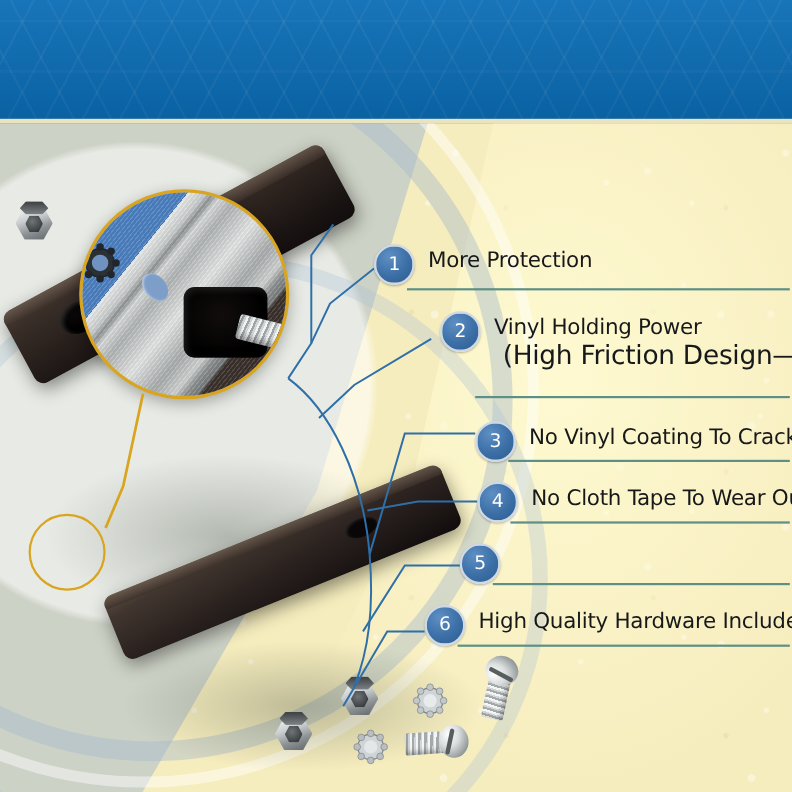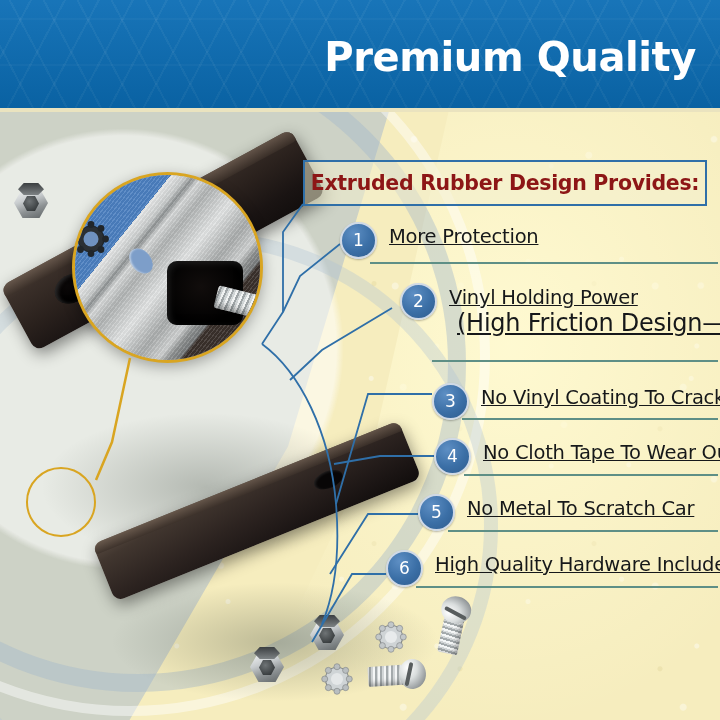--- a/index.html
+++ b/index.html
@@ -107,21 +107,21 @@
   .item{position:absolute;display:flex;align-items:flex-start;}
   .badge{width:33px;height:33px;border-radius:50%;flex:0 0 auto;
     background:radial-gradient(circle at 35% 28%, #5e8fc4 0%, #3b6fa6 55%, #2e5c8e 100%);
     border:2.5px solid #cfd9e6;
     box-shadow:0 1px 2px rgba(0,0,0,.28);
     display:flex;align-items:center;justify-content:center;
     color:#fff;font-family:"DejaVu Sans","Liberation Sans",sans-serif;
     font-size:17px;font-weight:400;line-height:1;}
   .itxt{margin-left:12px;font-family:"DejaVu Sans","Liberation Sans",sans-serif;
     color:#16181a;font-size:19.5px;font-weight:400;line-height:1.16;
-    letter-spacing:-.25px;white-space:nowrap;padding-top:4px;text-decoration:underline;}
+    letter-spacing:-.25px;white-space:nowrap;padding-top:4px;}
   .itxt .sub{display:block;font-size:24px;}
   .itxt .sub.i1{margin-left:8px;}
   .itxt .sub.i2{margin-left:18px;}
   .ul{position:absolute;height:2px;background:#5e8f86;}
 
   
   .art{position:absolute;left:0;top:112px;width:720px;height:608px;}
 
   .guard{position:absolute;}
   .guard .face{position:absolute;inset:0;border-radius:9px;}
@@ -210,21 +210,20 @@
 <body>
 
 <div id="stage">
 
   <div class="hdr">
     <div class="weave"></div>
     <div class="sheen"></div>
   </div>
 
 
-  <div class="hdr-title">Premium Quality</div>
   <div class="hdr-rule"></div>
 
   <div class="body-area">
     <div class="cream"></div>
     <div class="cream-spk"></div>
     <div class="cream-glow"></div>
     <div class="arc arc1"></div>
     <div class="arc arc2"></div>
     <div class="arc arc3"></div>
     <div class="arc arc4"></div>
@@ -355,23 +354,20 @@
       <path d="M336 392 L368 282 L432 282"></path>
 
       <path d="M334 352 L380 344 L434 344"></path>
 
       <path d="M330 462 L368 402 L418 402"></path>
 
       <path d="M312 530 L352 462 L386 462"></path>
     </g>
   </svg>
 
-  <div class="title-box">
-    <span class="tt">Extruded Rubber Design Provides:</span>
-  </div>
 
   <div class="item" style="left:340px;top:222px;">
     <span class="badge">1</span>
     <span class="itxt">More Protection</span>
   </div>
   <div class="ul" style="left:370px;top:262px;width:348px;"></div>
 
   <div class="item" style="left:400px;top:283px;">
     <span class="badge">2</span>
     <span class="itxt">
@@ -388,21 +384,20 @@
   <div class="ul" style="left:462px;top:418px;width:256px;"></div>
 
   <div class="item" style="left:434px;top:438px;">
     <span class="badge">4</span>
     <span class="itxt">No Cloth Tape To Wear Out</span>
   </div>
   <div class="ul" style="left:464px;top:474px;width:254px;"></div>
 
   <div class="item" style="left:418px;top:494px;">
     <span class="badge">5</span>
-    <span class="itxt">No Metal To Scratch Car</span>
   </div>
   <div class="ul" style="left:448px;top:530px;width:270px;"></div>
 
   <div class="item" style="left:386px;top:550px;">
     <span class="badge">6</span>
     <span class="itxt">High Quality Hardware Included</span>
   </div>
   <div class="ul" style="left:416px;top:586px;width:302px;"></div>
 
 </div>

